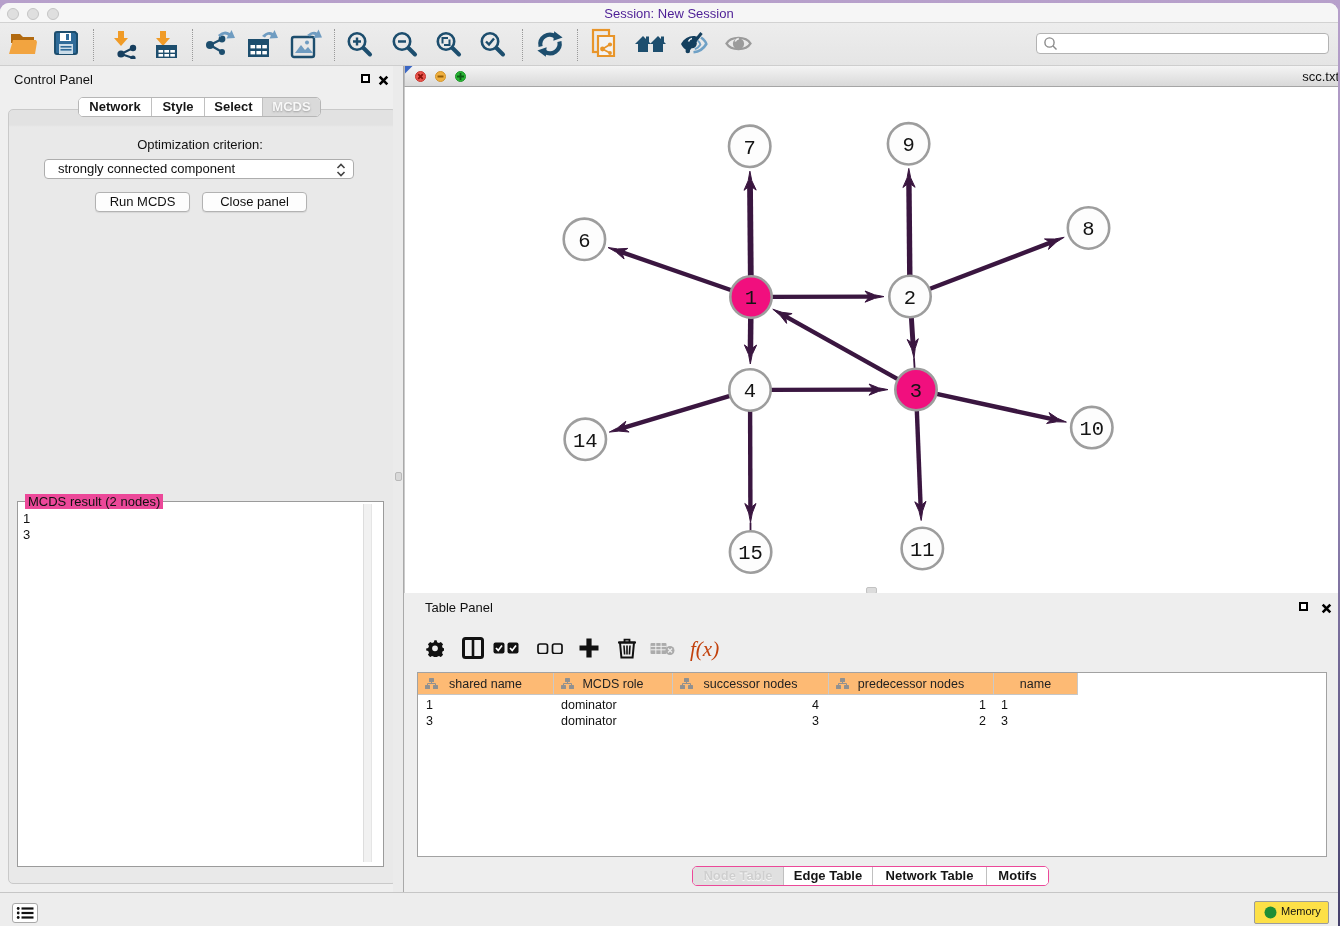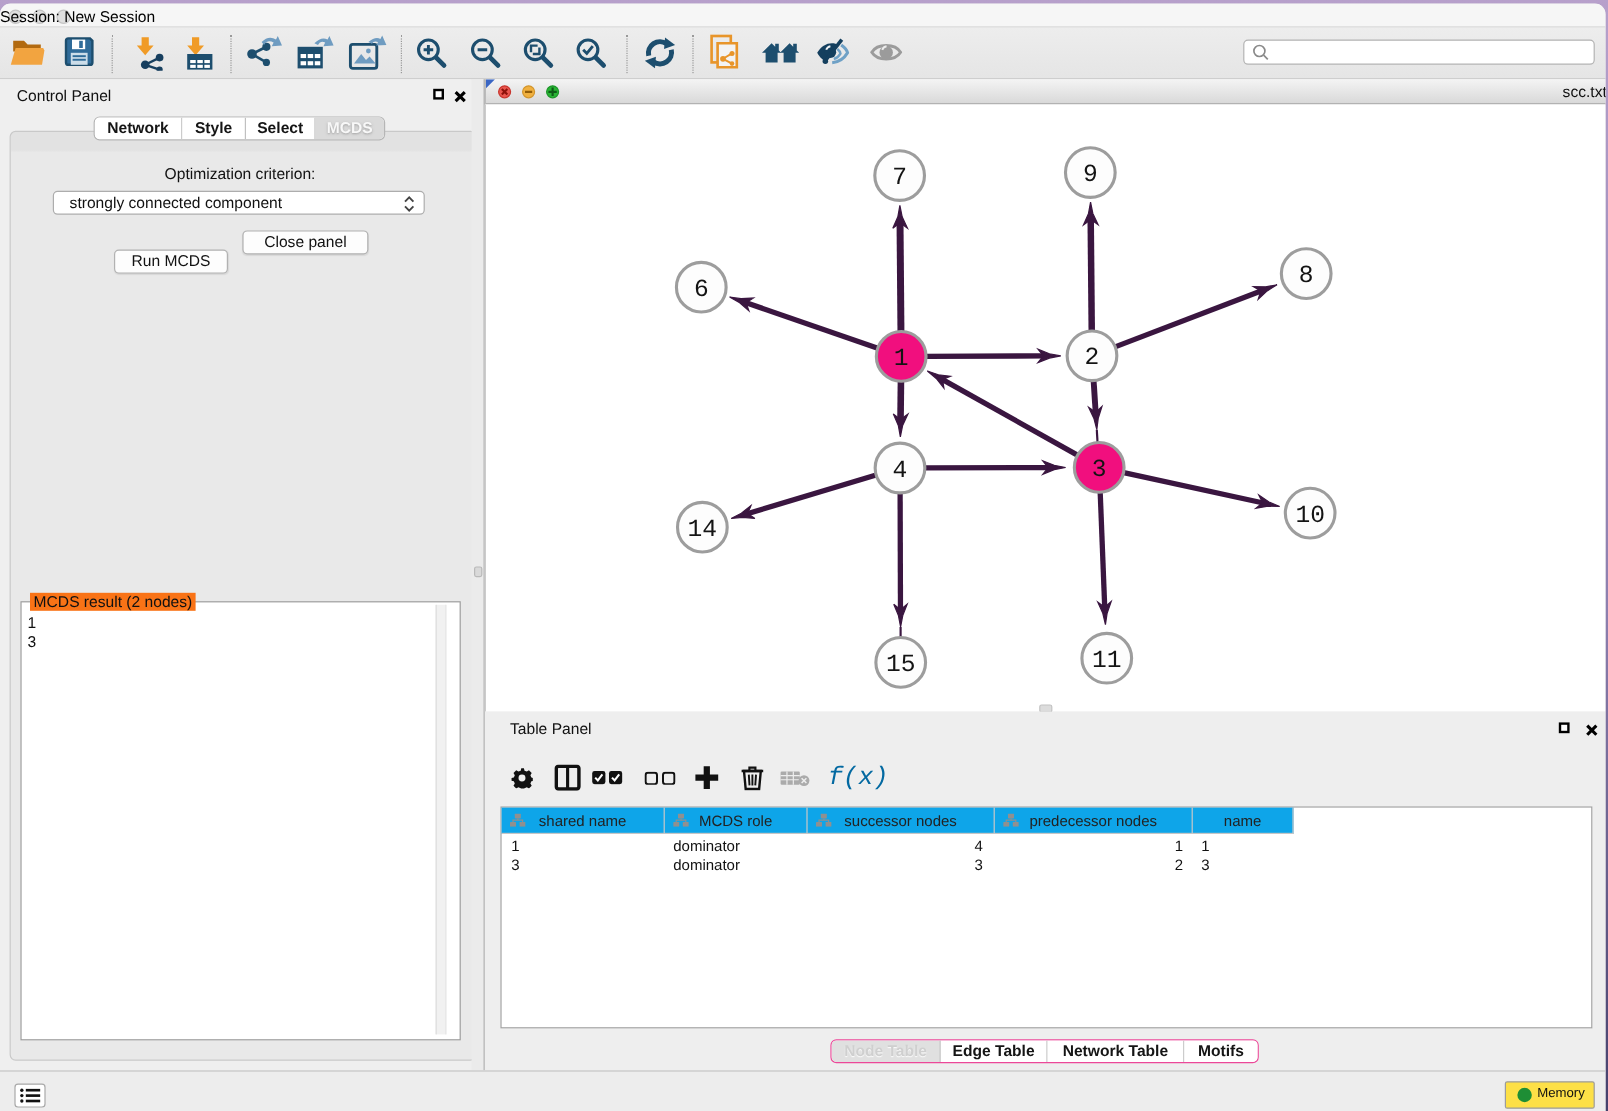--- a/index.html
+++ b/index.html
@@ -1,53 +1,53 @@
 <!DOCTYPE html>
 <html><head><meta charset="utf-8">
 <style>
 *{margin:0;padding:0;box-sizing:border-box}
 html,body{width:1340px;height:926px;overflow:hidden}
 body{font-family:"Liberation Sans",sans-serif;background:linear-gradient(180deg,#b7a0cb 0%,#8d7fae 55%,#45406b 100%)}
 #win{position:absolute;left:0;top:3px;width:1338px;height:923px;background:#ededed;border-radius:9px 9px 0 0;overflow:hidden}
 .abs{position:absolute}
 #titlebar{left:0;top:0;width:1338px;height:20px;background:#f6f6f6;border-bottom:1px solid #d2d2d2}
 .tl{width:12px;height:12px;border-radius:50%;background:#dfdfdf;border:1px solid #c4c4c4;top:5px}
-#wtitle{width:100%;top:3px;font-size:13px;color:#000000}
+#wtitle{width:100%;text-align:center;top:3px;font-size:13px;color:#4c1d95}
 #toolbar{left:0;top:20px;width:1338px;height:43px;background:linear-gradient(#ededed,#e5e5e5);border-bottom:1px solid #cecece}
 .sep{top:6px;height:32px;width:1px;border-left:1px dotted #999}
 .ticon{top:30px}
 #search{left:1036px;top:10px;width:293px;height:21px;background:#fff;border:1px solid #b3b3b3;border-radius:4px}
 
 #cpanel{left:0;top:63px;width:393px;height:826px;background:#efefef}
 .phead{font-size:13px;color:#111}
 .flt{width:9px;height:9px;border:2px solid #000;background:#fff}
 #cptabs{left:78px;top:31px;height:20px;display:flex;border:1px solid #b6b6b6;border-radius:5px;overflow:hidden;background:#fff}
 .tab{font-size:13px;font-weight:600;color:#151515;text-align:center;line-height:18px;background:#fff;border-right:1px solid #c0c0c0}
 .tab:last-child{border-right:none}
 .tabsel{background:#dadada;color:#f8f8f8;text-shadow:0 1px 2px rgba(110,110,110,.55)}
 .tabsel2{background:#e0e0e0;color:#cfcfcf;text-shadow:0 1px 1px #fff}
 #cpcontent{left:8px;top:43px;width:389px;height:775px;background:linear-gradient(#e2e2e2 0,#e2e2e2 15px,#e9e9e9 17px);border:1px solid #c9c9c9;border-radius:5px}
 #combo{left:44px;top:93px;width:310px;height:20px;background:#fff;border:1px solid #adadad;border-radius:4px;font-size:13px;color:#111;line-height:18px;padding-left:13px}
 .btn{height:20px;background:#fdfdfd;border:1px solid #b2b2b2;border-radius:4px;font-size:13px;color:#111;text-align:center;line-height:18px;box-shadow:0 1px 1px rgba(0,0,0,.08)}
 #fieldset{left:17px;top:435px;width:367px;height:366px;background:#fff;border:1px solid #9b9b9b}
-#fslegend{left:7px;top:-8px;background:#f97316;padding:0 3px;font-size:13px;color:#111}
+#fslegend{left:7px;top:-8px;background:#ec4899;padding:0 3px;font-size:13px;color:#111}
 #fsscroll{right:11px;top:2px;width:9px;height:358px;background:#f1f1f1;border-left:1px solid #ddd;border-right:1px solid #e5e5e5}
 
 #vdiv{left:393px;top:63px;width:11px;height:826px;background:#ebebeb;border-right:1px solid #a9a9a9}
 #vgrip{left:2px;top:406px;width:7px;height:9px;background:#d9d9d9;border:1px solid #b9b9b9;border-radius:2px}
 
 #nframe{left:404px;top:63px;width:934px;height:527px}
 #ntitle{left:0;top:0;width:934px;height:21px;background:linear-gradient(#f4f4f4,#d9d9d9);border-bottom:1px solid #a5a5a5;border-left:1px solid #bbb}
 #ncanvas{left:0;top:21px;width:934px;height:506px;background:#fff;border-left:1px solid #ccc}
 .light{width:11px;height:11px;border-radius:50%;top:5px;text-align:center}
 #hgrip{left:866px;top:584px;width:11px;height:7px;background:#dcdcdc;border:1px solid #c2c2c2;border-radius:2px}
 
 #tpanel{left:404px;top:590px;width:934px;height:299px;background:#eeeeee}
 #ttable{left:13px;top:79px;width:910px;height:185px;background:#fff;border:1px solid #a2a2a2}
-#thead{left:0;top:0;width:660px;height:22px;background:#0ea5e9;border-bottom:1px solid #c6c6c6}
+#thead{left:0;top:0;width:660px;height:22px;background:#fdba74;border-bottom:1px solid #c6c6c6}
 .hcol{top:0;height:22px;border-right:1px solid #c9c9c9;display:flex;align-items:center;justify-content:center;font-size:12.5px;color:#222}
 .hicon{position:absolute;left:7px;top:5px}
 .cell{font-size:12.5px;color:#111}
 #btabs{left:288px;top:273px;height:20px;display:flex;border:1px solid #ec4899;border-radius:5px;overflow:hidden;background:#fff}
 
 #status{left:0;top:889px;width:1338px;height:34px;background:#ededed;border-top:1px solid #c6c6c6}
 #listbtn{left:12px;top:10px;width:26px;height:20px;background:#fff;border:1px solid #a8a8a8;border-radius:3px}
 #membtn{left:1254px;top:8px;width:75px;height:23px;background:#fde047;border:1px solid #9c9c9c;border-radius:2px;font-size:11px;color:#111}
 </style></head>
 <body>
@@ -218,21 +218,21 @@
   <div class="tab" style="width:58px">Select</div>
   <div class="tab tabsel" style="width:57px">MCDS</div>
  </div>
  <div class="abs" id="combo">strongly connected component
    <svg width="10" height="14" style="position:absolute;right:7px;top:3px">
           <path d="M1.5,5 L5,1.5 L8.5,5" fill="none" stroke="#444" stroke-width="1.6"></path>
           <path d="M1.5,9 L5,12.5 L8.5,9" fill="none" stroke="#444" stroke-width="1.6"></path>
         </svg>
  </div>
  <div class="abs" style="left:0;top:71px;width:400px;text-align:center;font-size:13px;color:#111">Optimization criterion:</div>
- <div class="abs btn" style="left:95px;top:142px;width:95px">Run MCDS</div>
+ <div class="abs btn" style="left:95px;top:126px;width:95px">Run MCDS</div>
  <div class="abs btn" style="left:202px;top:126px;width:105px">Close panel</div>
  <div class="abs" id="fieldset">
    <div class="abs" id="fslegend">MCDS result (2 nodes)</div>
    <div class="abs" style="left:5px;top:9px;font-size:13px;color:#111;line-height:16.2px">1<br>3</div>
    <div class="abs" id="fsscroll"></div>
  </div>
 </div>
 <div class="abs" id="vdiv">
       <div class="abs" id="vgrip"></div>
     </div>
@@ -361,21 +361,21 @@
           <g stroke="#eee" stroke-width="1">
             <line x1="0.5" y1="4.4" x2="16.5" y2="4.4"></line>
             <line x1="0.5" y1="7.8" x2="16.5" y2="7.8"></line>
             <line x1="5.8" y1="1" x2="5.8" y2="12"></line>
             <line x1="11.1" y1="1" x2="11.1" y2="12"></line>
           </g>
           <circle cx="20" cy="8.5" r="4.5"></circle>
         </g>
         <path d="M18,6.5 l4,4 M22,6.5 l-4,4" stroke="#eee" stroke-width="1.3"></path>
       </svg>
- <div class="abs" style="left:286px;top:44px;font-family:Liberation Mono, monospace;font-style:italic;font-size:21px;color:#0369a1">f(x)</div>
+ <div class="abs" style="left:286px;top:44px;font-family:Liberation Serif, serif;font-style:italic;font-size:21px;color:#c2410c">f(x)</div>
  <div class="abs" id="ttable">
   <div class="abs" id="thead">
           <div class="abs hcol" style="left:0px;width:136px">
             <svg class="hicon" width="13" height="11">
               <g fill="#909090">
                 <rect x="4" y="0" width="5" height="4" rx="0.5"></rect>
                 <rect x="0" y="7" width="5" height="4" rx="0.5"></rect>
                 <rect x="8" y="7" width="5" height="4" rx="0.5"></rect>
               </g>
               <path d="M6.5,4 v2 M2.5,7 v-1.5 h8 V7" stroke="#909090" stroke-width="1" fill="none"></path>

